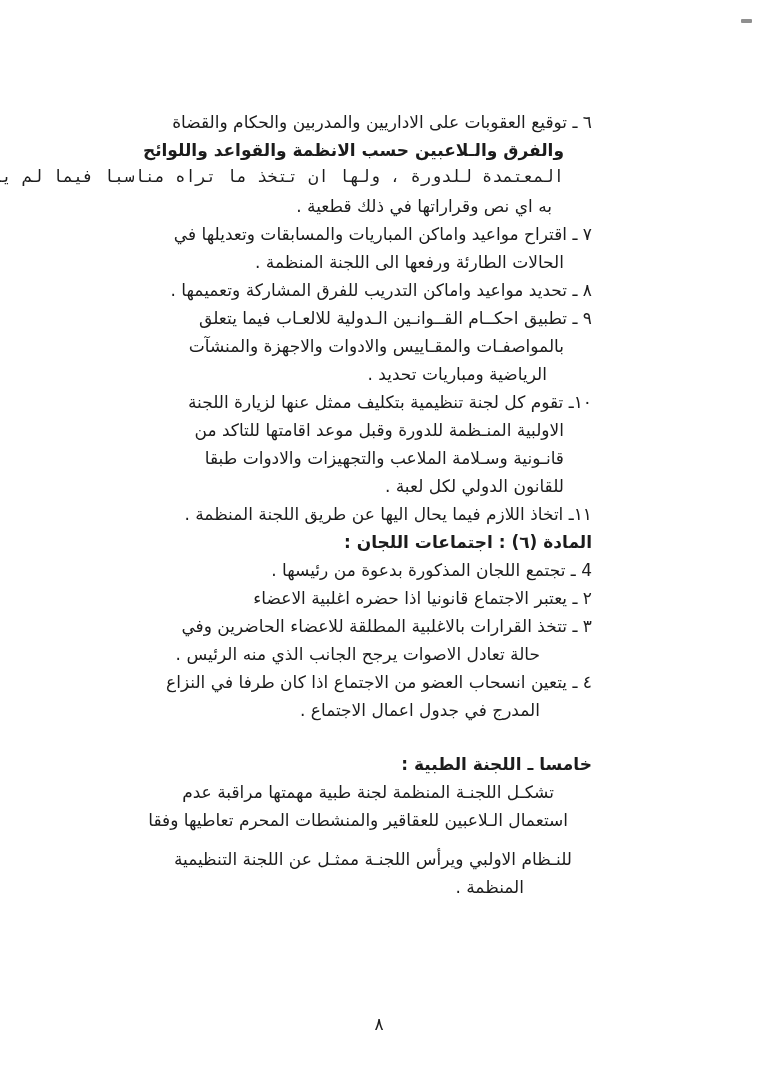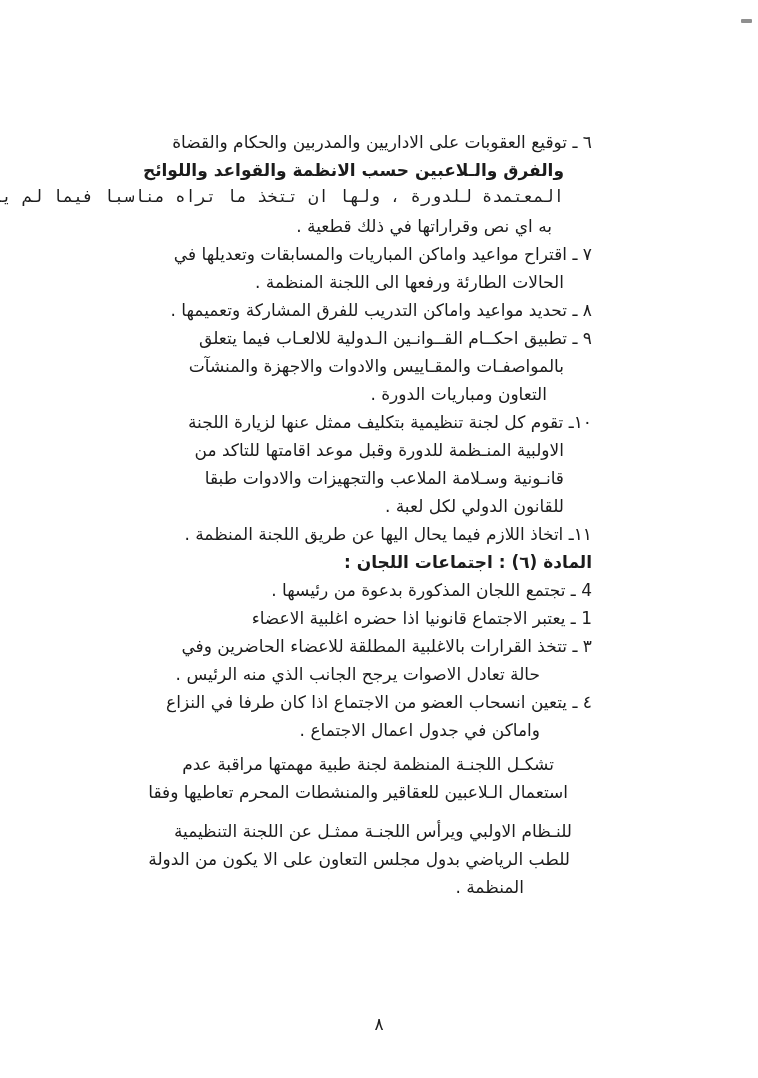--- a/index.html
+++ b/index.html
@@ -24,21 +24,21 @@
     position: absolute;
     top: 19px;
     left: 741px;
     width: 11px;
     height: 4px;
     background: var(--artifact, #8f8f8f);
     border-radius: 1px;
   }
   .text-block {
     position: absolute;
-    top: 128px;
+    top: 108px;
     right: 166px;
     width: 430px;
     direction: rtl;
     text-align: right;
     font-size: 17px;
   }
   .line {
     line-height: 28px;
     height: 28px;
     white-space: nowrap;
@@ -65,33 +65,33 @@
   <div class="text-block">
       <div class="line">٦ ـ توقيع العقوبات على الاداريين والمدربين والحكام والقضاة</div>
       <div class="line" style="padding-right: 28px; font-weight: bold;">والفرق والـلاعبين حسب الانظمة والقواعد واللوائح</div>
       <div class="line" style="padding-right: 28px; font-family: Liberation Mono, monospace;">المعتمدة للدورة ، ولها ان تتخذ ما تراه مناسبا فيما لم يرد</div>
       <div class="line" style="padding-right: 40px;">به اي نص وقراراتها في ذلك قطعية .</div>
       <div class="line">٧ ـ اقتراح مواعيد واماكن المباريات والمسابقات وتعديلها في</div>
       <div class="line" style="padding-right: 28px;">الحالات الطارئة ورفعها الى اللجنة المنظمة .</div>
       <div class="line">٨ ـ تحديد مواعيد واماكن التدريب للفرق المشاركة وتعميمها .</div>
       <div class="line">٩ ـ تطبيق احكــام القــوانـين الـدولية للالعـاب فيما يتعلق</div>
       <div class="line" style="padding-right: 28px;">بالمواصفـات والمقـاييس والادوات والاجهزة والمنشآت</div>
-      <div class="line" style="padding-right: 45px;">التعاون ومباريات الدورة .</div>
+      <div class="line" style="padding-right: 45px;">الرياضية ومباريات تحديد .</div>
       <div class="line">١٠ـ تقوم كل لجنة تنظيمية بتكليف ممثل عنها لزيارة اللجنة</div>
       <div class="line" style="padding-right: 28px;">الاولبية المنـظمة للدورة وقبل موعد اقامتها للتاكد من</div>
       <div class="line" style="padding-right: 28px;">قانـونية وسـلامة الملاعب والتجهيزات والادوات طبقا</div>
       <div class="line" style="padding-right: 28px;">للقانون الدولي لكل لعبة .</div>
       <div class="line">١١ـ اتخاذ اللازم فيما يحال اليها عن طريق اللجنة المنظمة .</div>
       <div class="line bold" style="">المادة (٦) : اجتماعات اللجان :</div>
       <div class="line">4 ـ تجتمع اللجان المذكورة بدعوة من رئيسها .</div>
-      <div class="line">1 ـ يعتبر الاجتماع قانونيا اذا حضره اغلبية الاعضاء</div>
+      <div class="line">٢ ـ يعتبر الاجتماع قانونيا اذا حضره اغلبية الاعضاء</div>
       <div class="line">٣ ـ تتخذ القرارات بالاغلبية المطلقة للاعضاء الحاضرين وفي</div>
       <div class="line" style="padding-right: 52px;">حالة تعادل الاصوات يرجح الجانب الذي منه الرئيس .</div>
       <div class="line">٤ ـ يتعين انسحاب العضو من الاجتماع اذا كان طرفا في النزاع</div>
-      <div class="line" style="padding-right: 52px;">واماكن في جدول اعمال الاجتماع .</div>
-      <div class="line" style="padding-right: 38px; margin-top: 6px;">تشكـل اللجنـة المنظمة لجنة طبية مهمتها مراقبة عدم</div>
+      <div class="line" style="padding-right: 52px;">المدرج في جدول اعمال الاجتماع .</div>
+      <div class="line bold" style="margin-top: 26px;">خامسا ـ اللجنة الطبية :</div>
+      <div class="line" style="padding-right: 38px;">تشكـل اللجنـة المنظمة لجنة طبية مهمتها مراقبة عدم</div>
       <div class="line" style="padding-right: 24px;">استعمال الـلاعبين للعقاقير والمنشطات المحرم تعاطيها وفقا</div>
       <div class="line" style="padding-right: 20px; margin-top: 11px;">للنـظام الاولبي ويرأس اللجنـة ممثـل عن اللجنة التنظيمية</div>
-      <div class="line" style="padding-right: 22px;">للطب الرياضي بدول مجلس التعاون على الا يكون من الدولة</div>
       <div class="line" style="padding-right: 68px; text-align: right;">المنظمة .</div>
     </div>
   <div class="page-number">٨</div>
 </div>
 
 </body></html>

